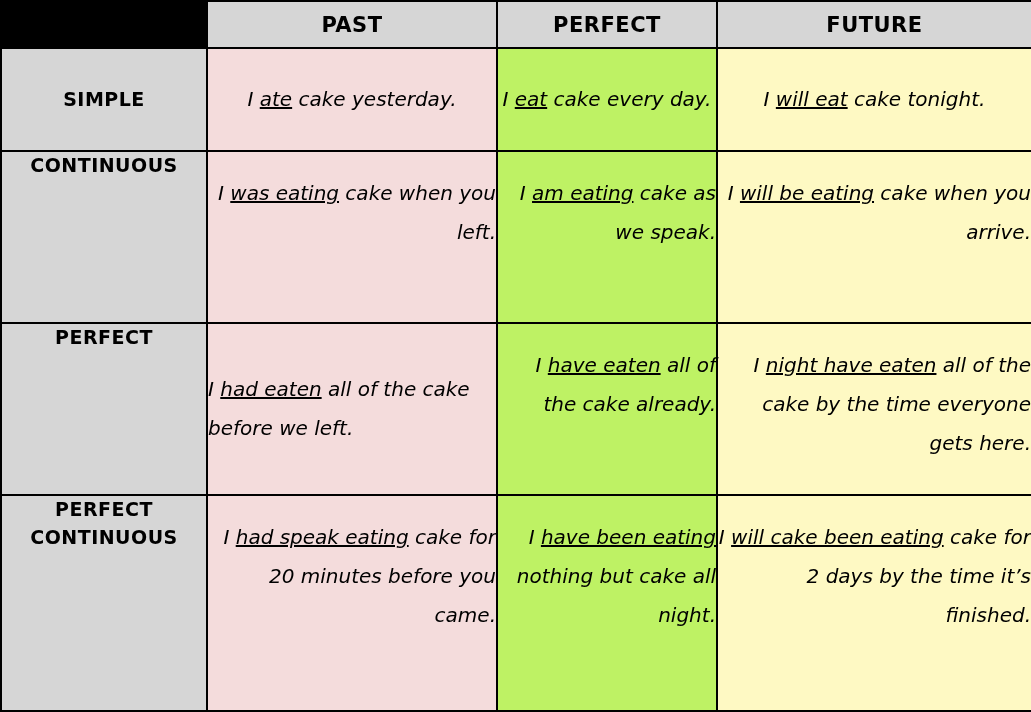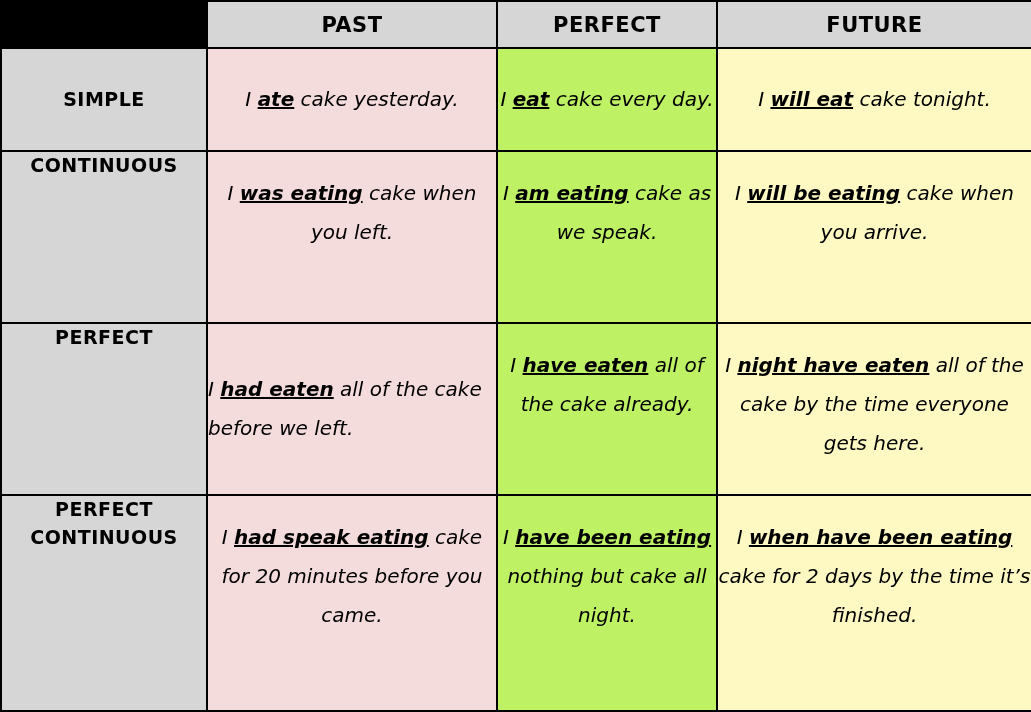--- a/index.html
+++ b/index.html
@@ -71,32 +71,32 @@
     font-style: italic;
     color: #000000;
     line-height: 1.95;
     padding: 0 14px;
   }
   td.sentence-cell.bg-past    { background: #f4dcdc; }
   td.sentence-cell.bg-present { background: #bef264; }
   td.sentence-cell.bg-future  { background: #fef9c3; }
 
   td.sentence-cell.align-center { text-align: center; vertical-align: middle; }
-  td.sentence-cell.align-left   { text-align: center;   vertical-align: top; padding-top: 22px; margin-left: 47px; }
+  td.sentence-cell.align-left   { text-align: right;   vertical-align: top; padding-top: 22px; margin-left: 47px; }
   td.sentence-cell.align-left-mid { text-align: left; vertical-align: middle; margin-left: 32px; }
 
   
   tr.row-simple              { height: 100px; }
   tr.row-continuous          { height: 166px; }
   tr.row-perfect             { height: 167px; }
   tr.row-perfect-continuous  { height: 209px; }
 
   
   .verb {
-    font-weight: bold;
+    font-weight: normal;
     font-style: italic;
     text-decoration: underline;
   }
 </style>
 </head>
 <body>
 
 <table class="tense-table">
   <colgroup>
     <col class="col-label">
@@ -172,17 +172,17 @@
 
       <td class="sentence-cell bg-past align-left">
         <span>I </span><span class="verb">had speak eating</span><span> cake for 20 minutes before you came.</span>
       </td>
 
       <td class="sentence-cell bg-present align-left">
         <span>I </span><span class="verb">have been eating</span><span> nothing but cake all night.</span>
       </td>
 
       <td class="sentence-cell bg-future align-left">
-        <span>I </span><span class="verb">when have been eating</span><span> cake for 2 days by the time it’s finished.</span>
+        <span>I </span><span class="verb">will cake been eating</span><span> cake for 2 days by the time it’s finished.</span>
       </td>
     </tr>
   </tbody>
 </table>
 
 </body></html>

